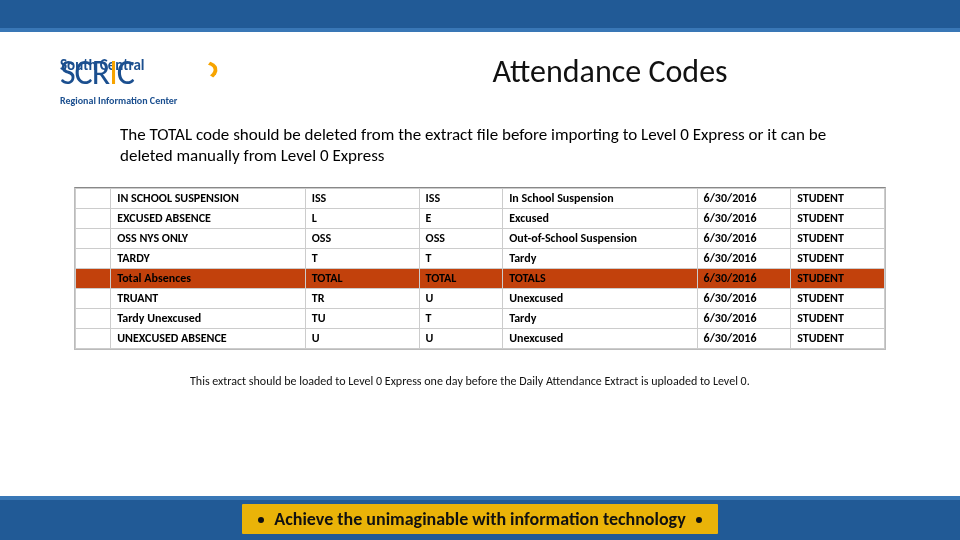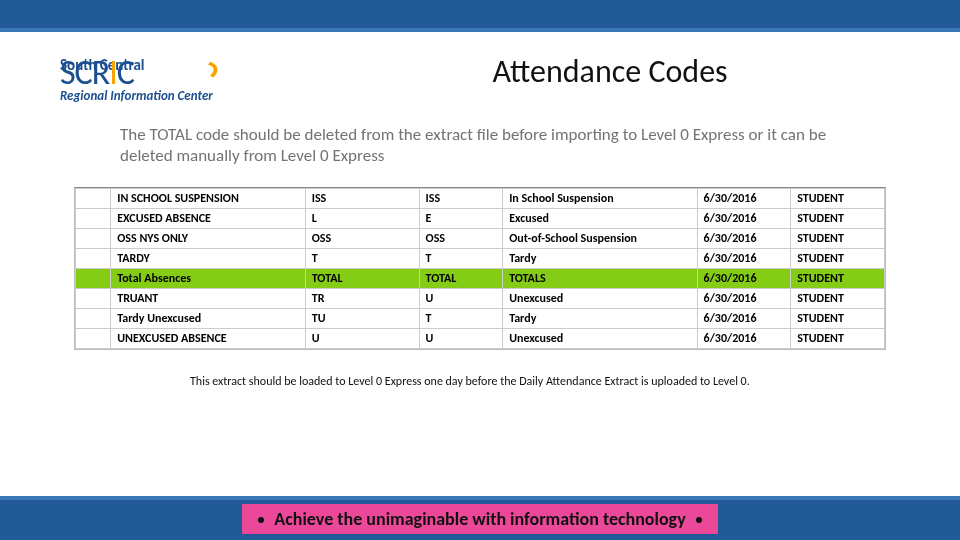--- a/index.html
+++ b/index.html
@@ -59,43 +59,42 @@
     left: 95px;
     width: 55px;
     height: 20px;
     border: 4px solid #f7a400;
     border-color: transparent #f7a400 transparent transparent;
     border-radius: 0 50% 50% 0 / 0 50% 50% 0;
     transform: rotate(-10deg);
   }
   .logo .tagline {
     position: absolute;
-    top: 42px;
-    left: 0;
-    font-size: 13px;
+    top: 48px;
+    left: 0;
+    font-size: 10px;
     font-weight: bold;
     color: #1b4f8f;
     white-space: nowrap;
-    font-style: italic;
   }
 
   .title {
     flex: 1;
     text-align: center;
     font-size: 32px;
     font-weight: 400;
     color: #111;
     padding-left: 80px;
     padding-top: 6px;
   }
 
   .body-text {
     padding: 4px 90px 0 120px;
     font-size: 17px;
-    color: #737373;
+    color: #000000;
     line-height: 1.25;
   }
 
   .table-wrap {
     margin: 20px auto 0 auto;
     width: 810px;
     border: 1px solid #bbb;
     border-top: 1px solid #888;
   }
   table {
@@ -112,21 +111,21 @@
     height: 17px;
     vertical-align: middle;
   }
   .col-check { width: 22px; }
   .col-desc  { width: 180px; }
   .col-c1    { width: 100px; }
   .col-c2    { width: 70px; }
   .col-long  { width: 180px; }
   .col-date  { width: 80px; }
   .col-type  { width: 80px; }
-  tr.highlight td { background: #84cc16; }
+  tr.highlight td { background: #c2410c; }
 
   .note-text {
     padding: 24px 120px 0 190px;
     font-size: 12px;
     color: #111;
     line-height: 1.25;
   }
 
   .footer {
     position: absolute;
@@ -144,21 +143,21 @@
     bottom: 6px;
     left: 0;
     width: 100%;
     text-align: center;
     font-size: 18px;
     font-weight: bold;
     color: #111;
   }
   .motto-wrap .box {
     display: inline-block;
-    background: #ec4899;
+    background: #eab308;
     padding: 4px 10px;
     border-radius: 1px;
   }
   .bullet {
     display: inline-block;
     width: 6px; height: 6px;
     background: #111;
     border-radius: 50%;
     vertical-align: middle;
     margin: 0 6px 2px 6px;

